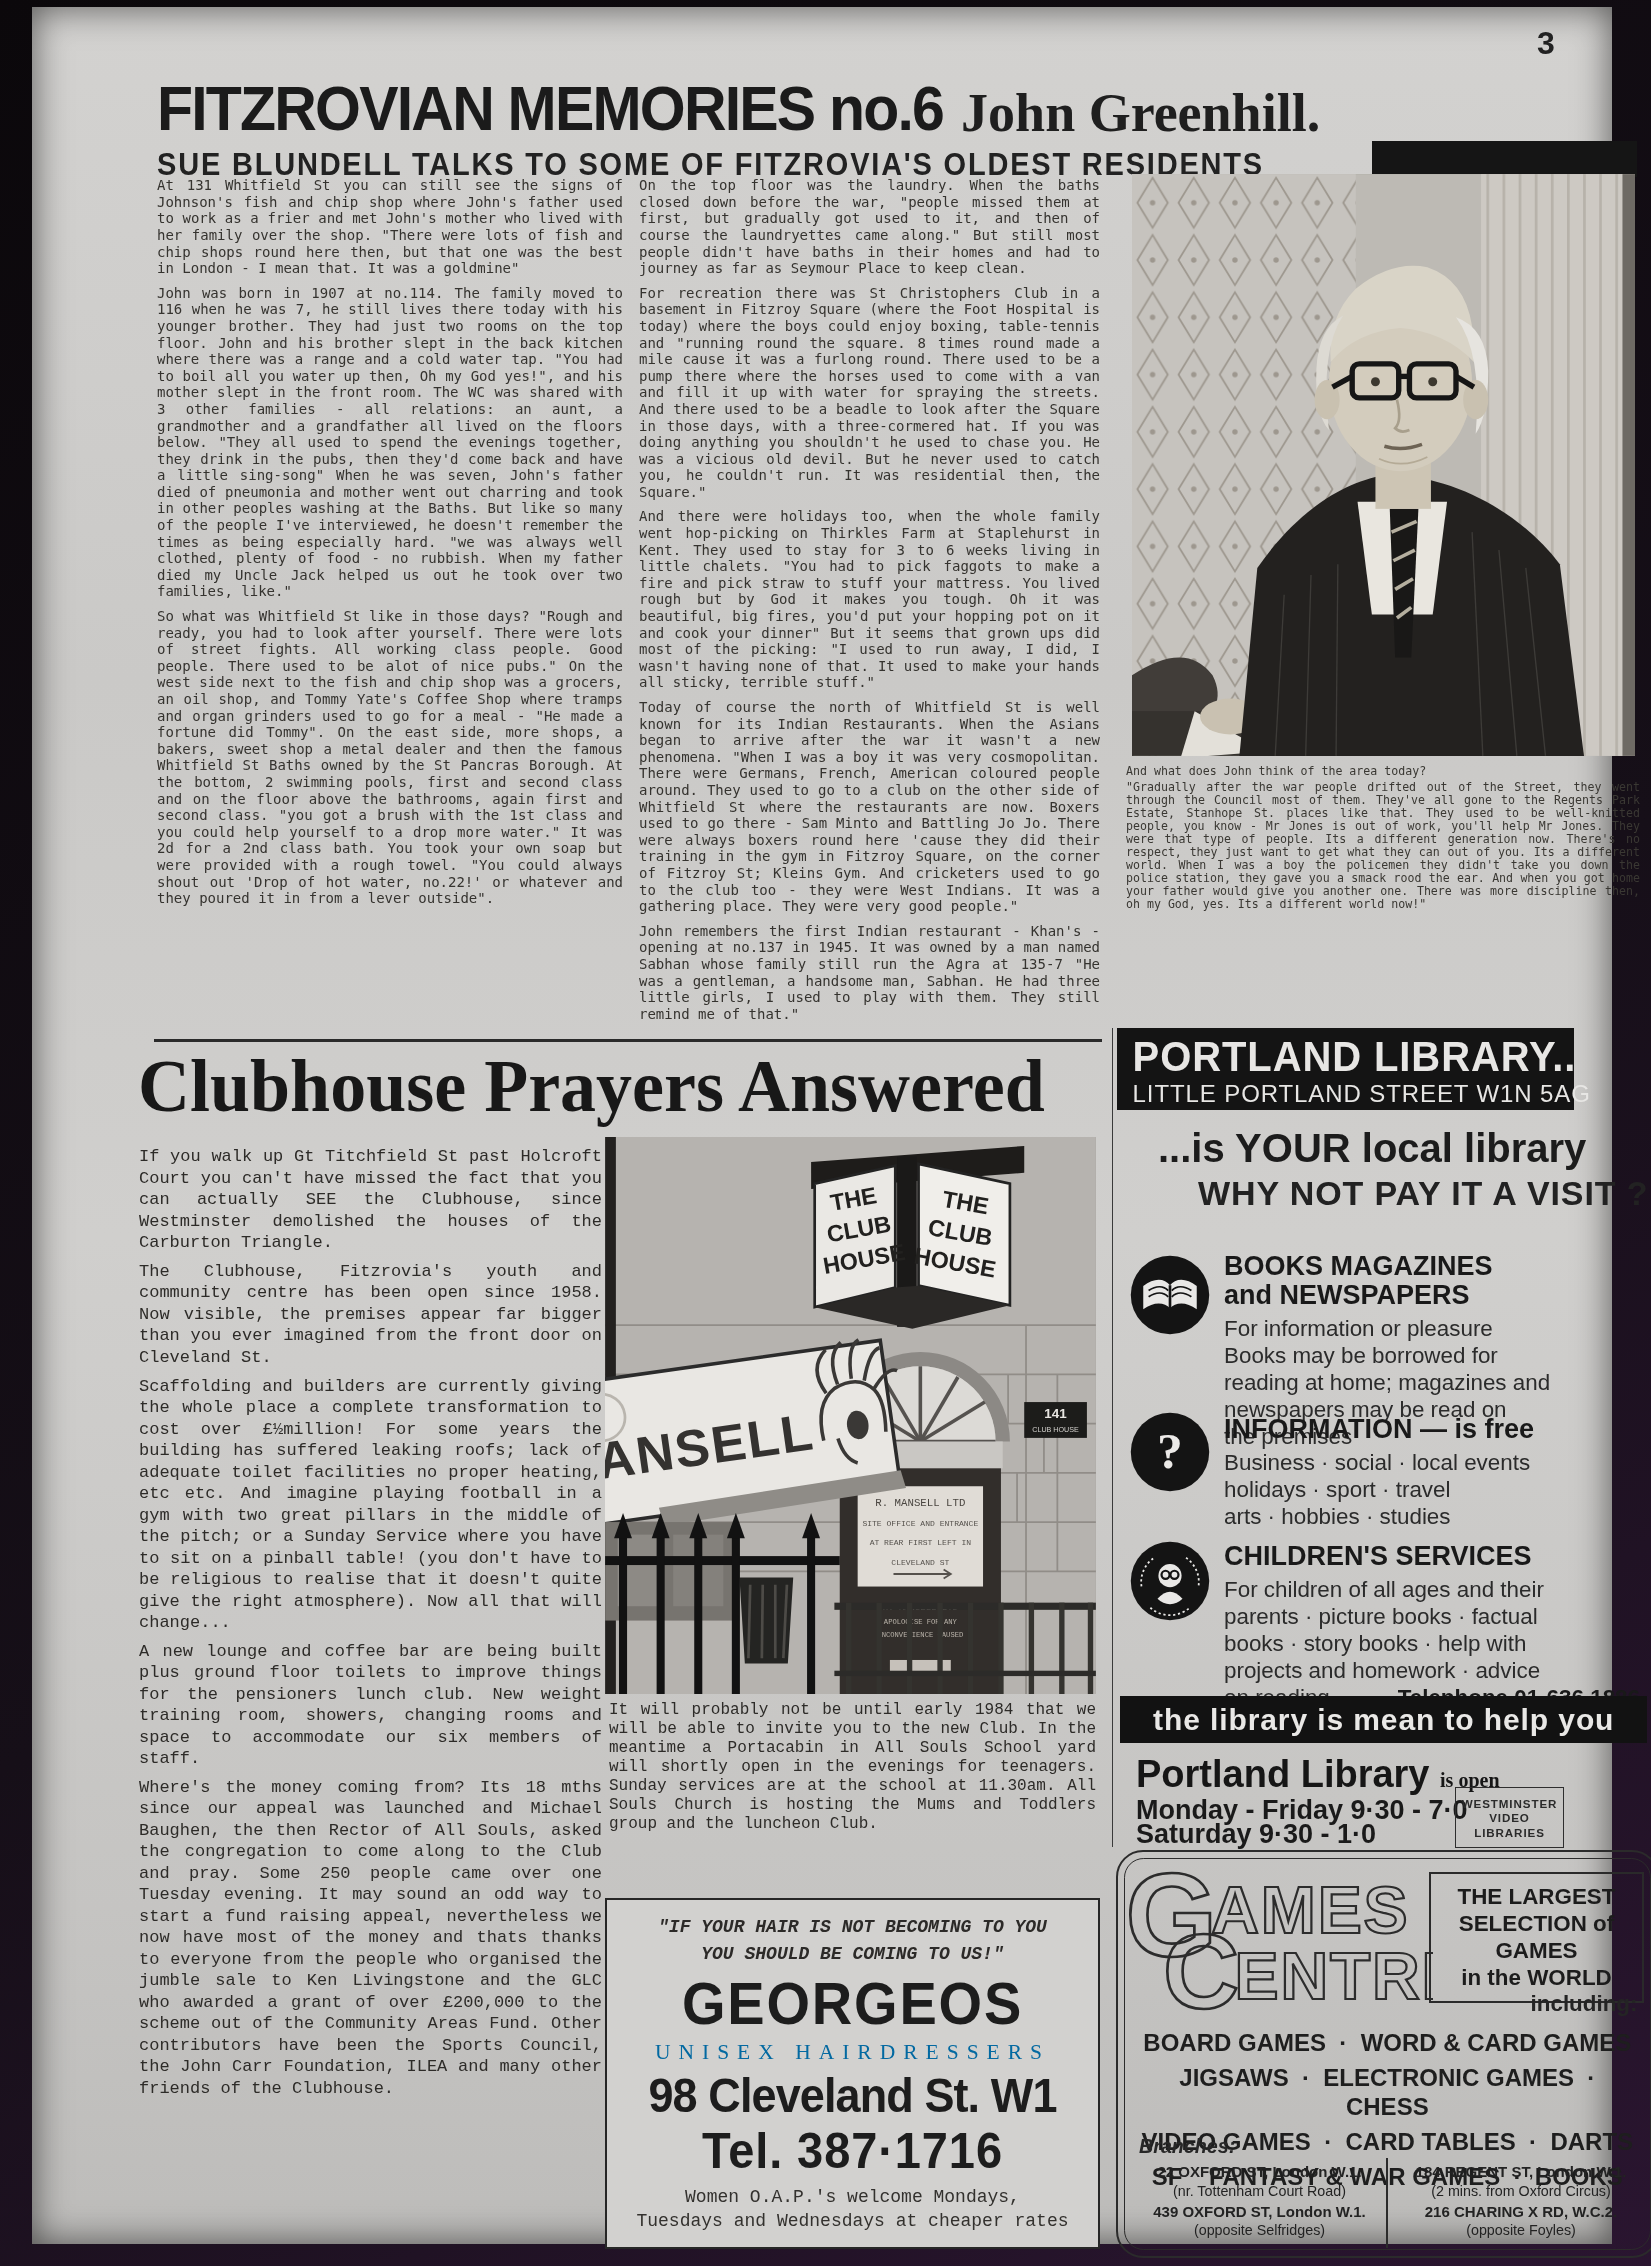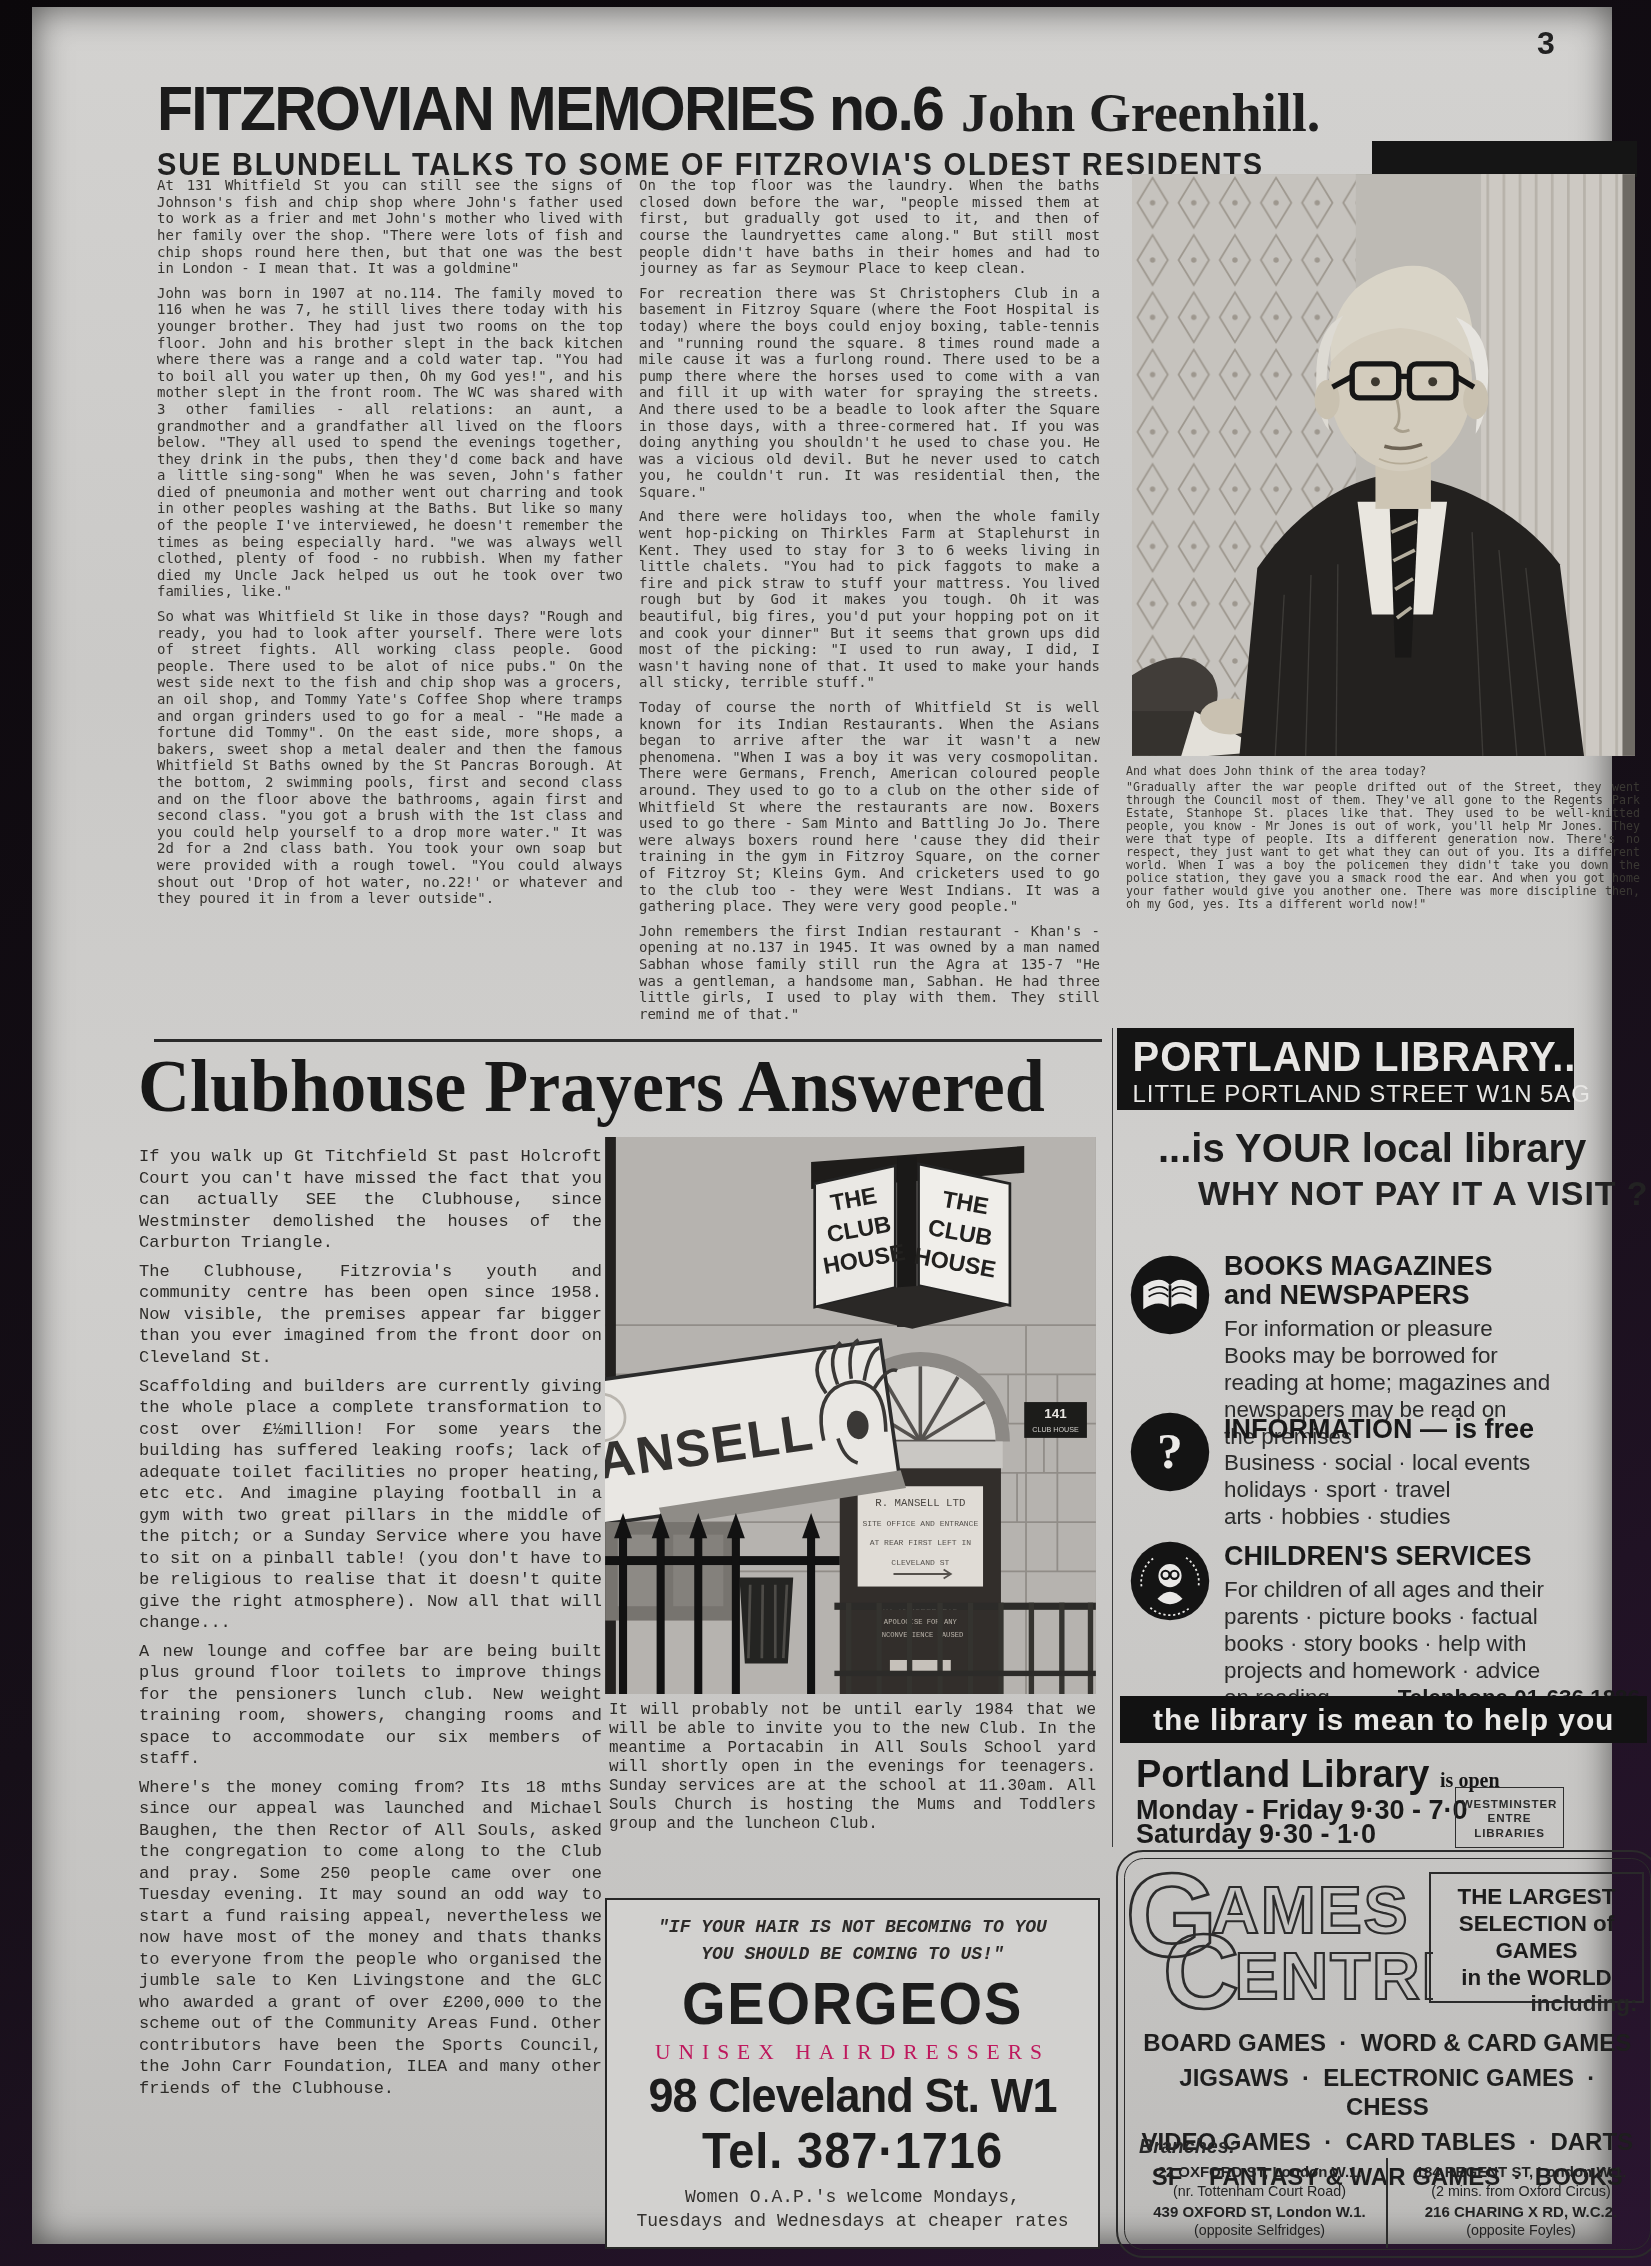--- a/index.html
+++ b/index.html
@@ -34,21 +34,21 @@
   .cw{font:17px/21.5px "Liberation Mono",monospace;color:#2d2b28;text-align:justify;overflow:hidden;}
   .cw p{margin:0 0 7.2px 0;}
   .ccol1{left:107px;top:1139px;width:463px;height:1098px;}
   .ccol2{left:577px;top:1694px;width:487px;height:193px;font-size:16px;line-height:19px;}
 
   
   .georgeos{left:573px;top:1891px;width:491px;height:347px;border:2.7px solid #262626;background:#d2d1cf;
             display:flex;flex-direction:column;align-items:center;text-align:center;}
   .g-quote{font:italic bold 18px/27px "Liberation Mono",monospace;color:#2c2a28;margin-top:14.3px;}
   .g-name{font:bold 56px/1 "Liberation Sans",sans-serif;letter-spacing:1.8px;color:#1d1d1d;margin-top:7.2px;transform:scaleY(1.05);}
-  .g-sub{font:21.5px/1 "Liberation Serif",serif;letter-spacing:8px;color:#be185d;margin-top:10.7px;}
+  .g-sub{font:21.5px/1 "Liberation Serif",serif;letter-spacing:8px;color:#0369a1;margin-top:10.7px;}
   .g-addr{font:bold 45px/1 "Liberation Sans",sans-serif;color:#1d1d1d;margin-top:9px;letter-spacing:-0.9px;transform:scaleY(1.06);}
   .g-tel{font:bold 47px/1 "Liberation Sans",sans-serif;color:#1d1d1d;margin-top:9px;letter-spacing:0.9px;transform:scaleY(1.06);}
   .g-note{font:18px/24px "Liberation Mono",monospace;color:#33312e;margin-top:10.7px;}
 
   
   .portland{left:1080px;top:1021px;width:536px;height:819px;border-left:1.8px solid #3a3a3a;}
   .p-banner{left:3.6px;top:0;width:441px;height:82px;background:#141414;color:#e7e6e4;padding-left:16px;}
   .p-banner .t1{font:bold 40px/1 "Liberation Sans",sans-serif;letter-spacing:0.9px;margin-top:7.2px;transform:scaleY(1.05);transform-origin:left top;white-space:nowrap;}
   .p-banner .t2{font:24px/1 "Liberation Sans",sans-serif;letter-spacing:0.9px;margin-top:6.3px;white-space:nowrap;}
   .p-tag1{left:45px;top:100px;font:bold 40px/1 "Liberation Sans",sans-serif;color:#1c1c1c;white-space:nowrap;}
@@ -422,21 +422,21 @@
       <div class="abs p-open">
         <span>Portland Library</span>
         <span class="sfx">is open</span>
       </div>
       <div class="abs p-hours">
           <p>Monday - Friday 9·30 - 7·0</p>
           <p>Saturday 9·30 - 1·0</p>
         </div>
       <div class="abs p-auth">
         <div>WESTMINSTER</div>
-        <div>ENTRE LIBRARIES</div>
+        <div>VIDEO LIBRARIES</div>
       </div>
     </div>
 
     <div class="abs games">
       <div class="outer"></div>
       <div class="inner"></div>
       <svg class="abs" style="left:12.5px;top:5.4px;" width="304" height="159" viewBox="0 0 340 178">
         <g font-family="Liberation Sans, sans-serif" font-weight="bold" fill="none" stroke="#2c2c2c">
           <text x="-4" y="112" font-size="132" stroke-width="3">G</text>
           <text x="92" y="86" font-size="74" stroke-width="2.5" letter-spacing="2">AMES</text>

